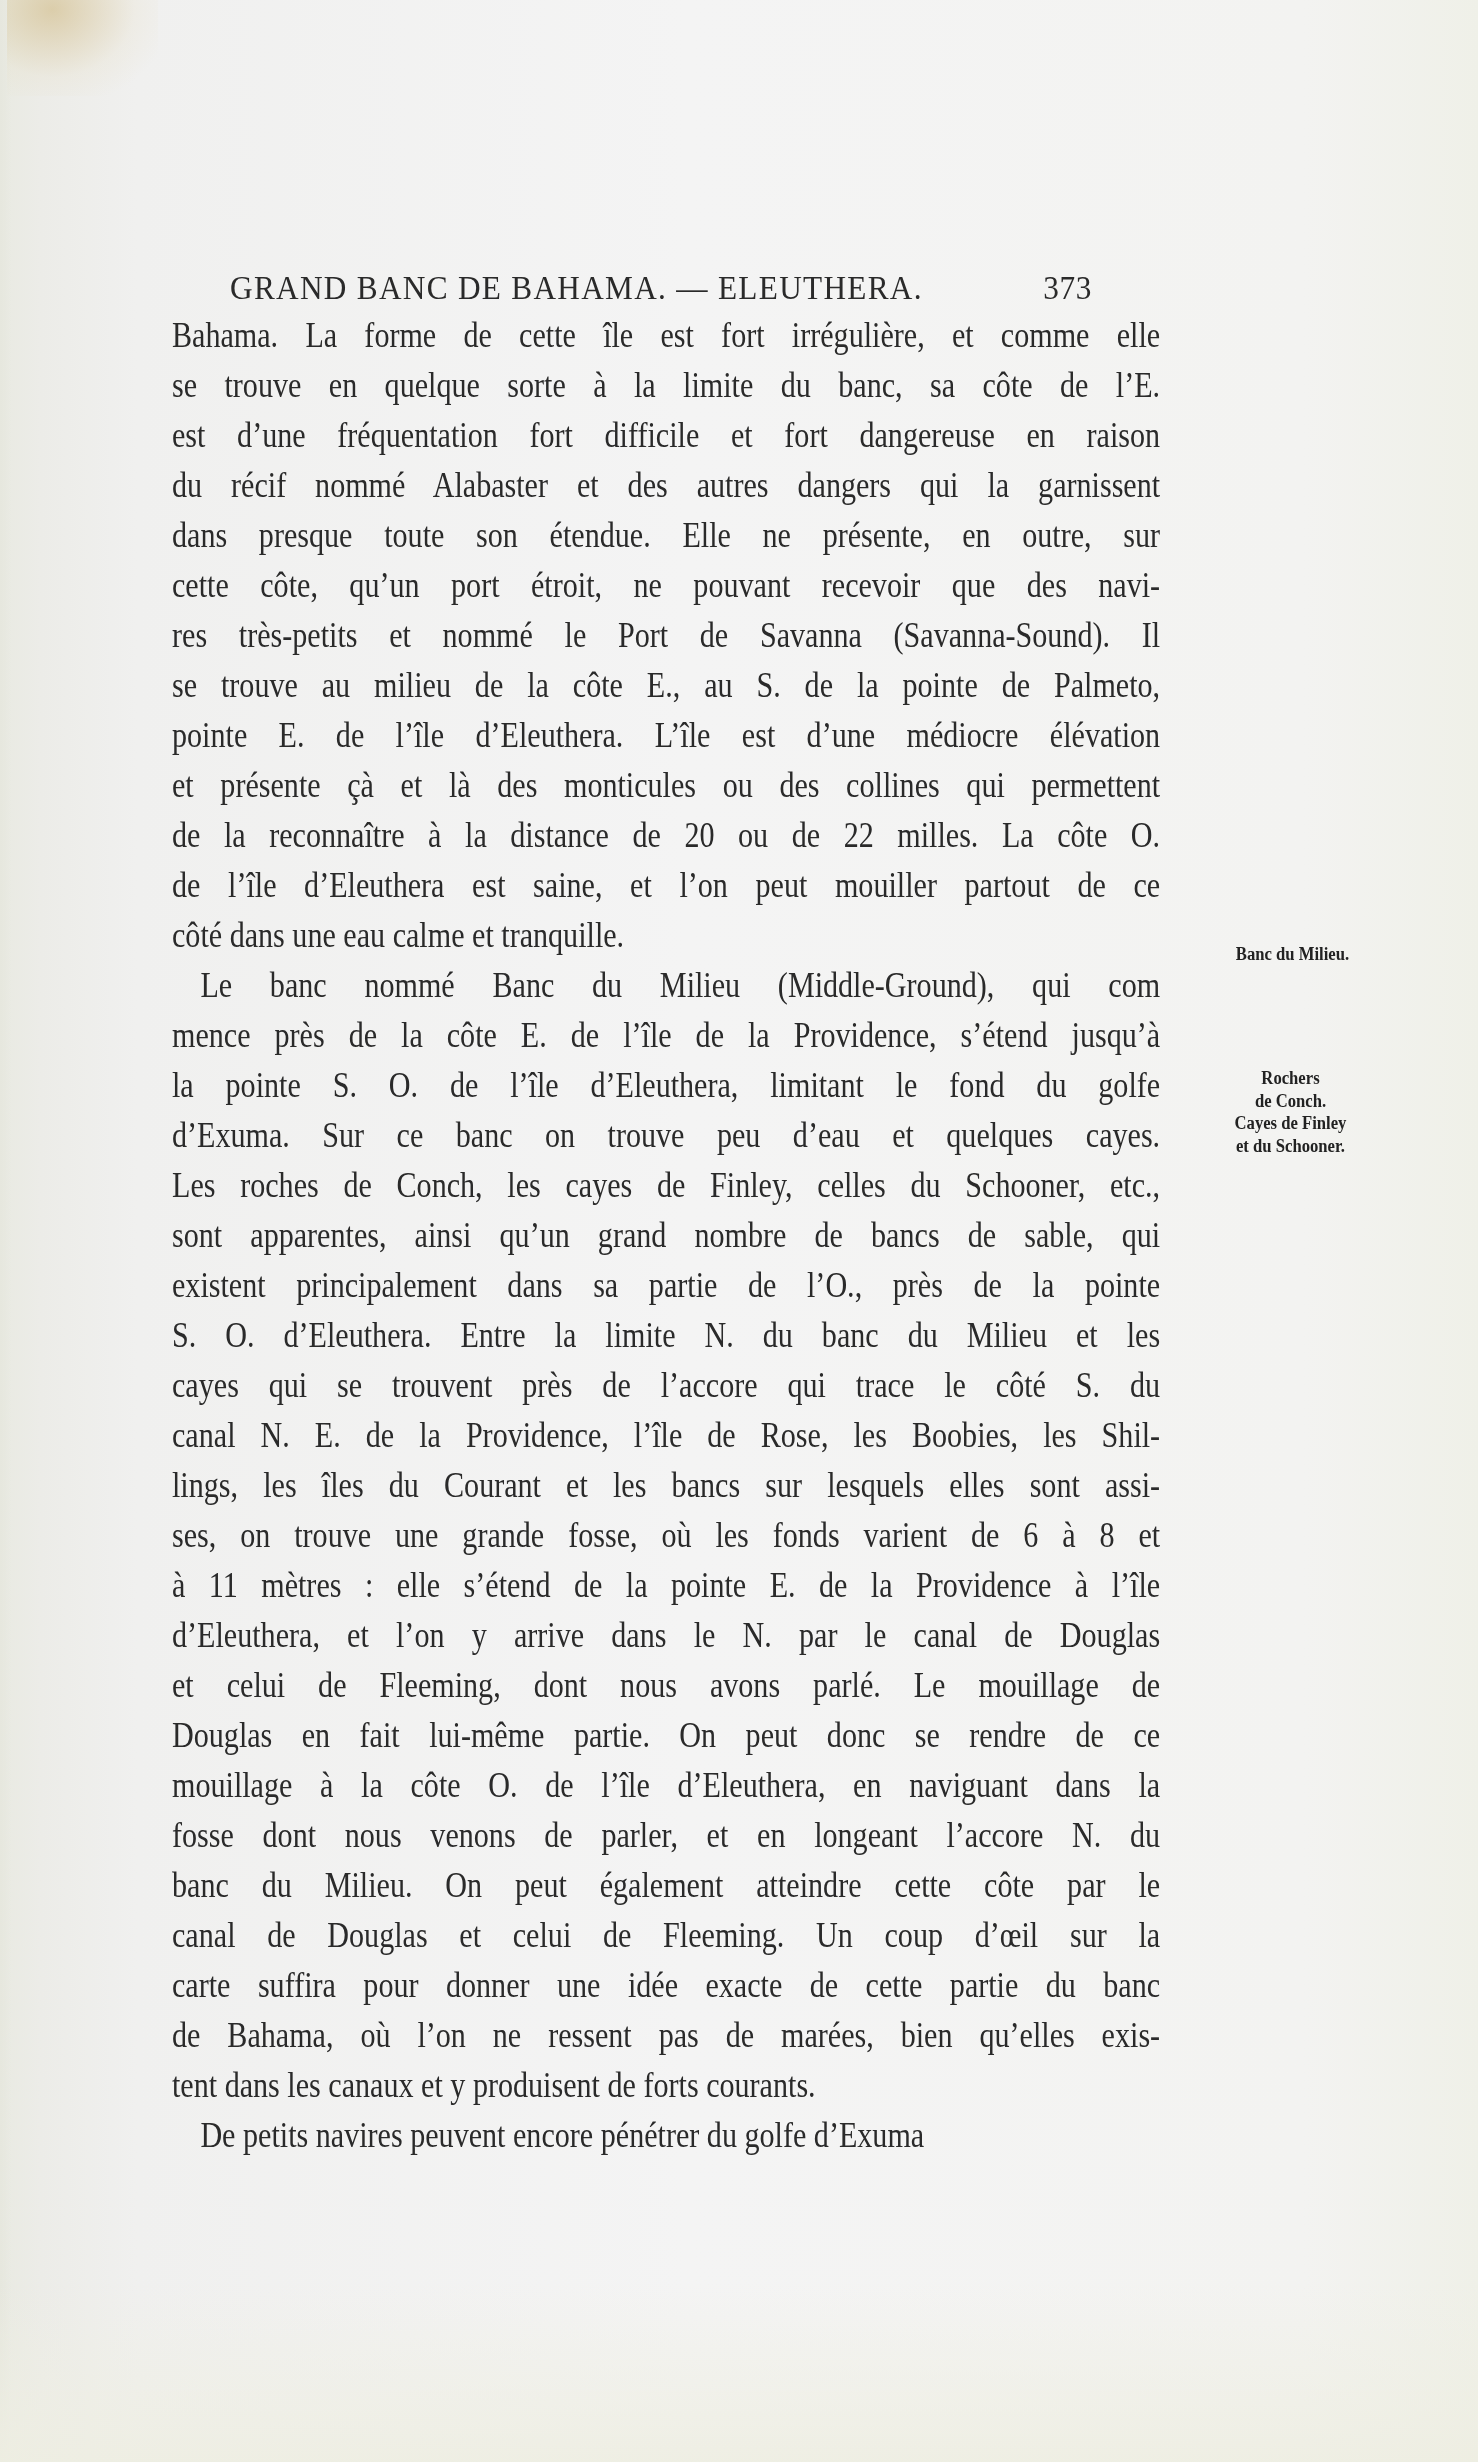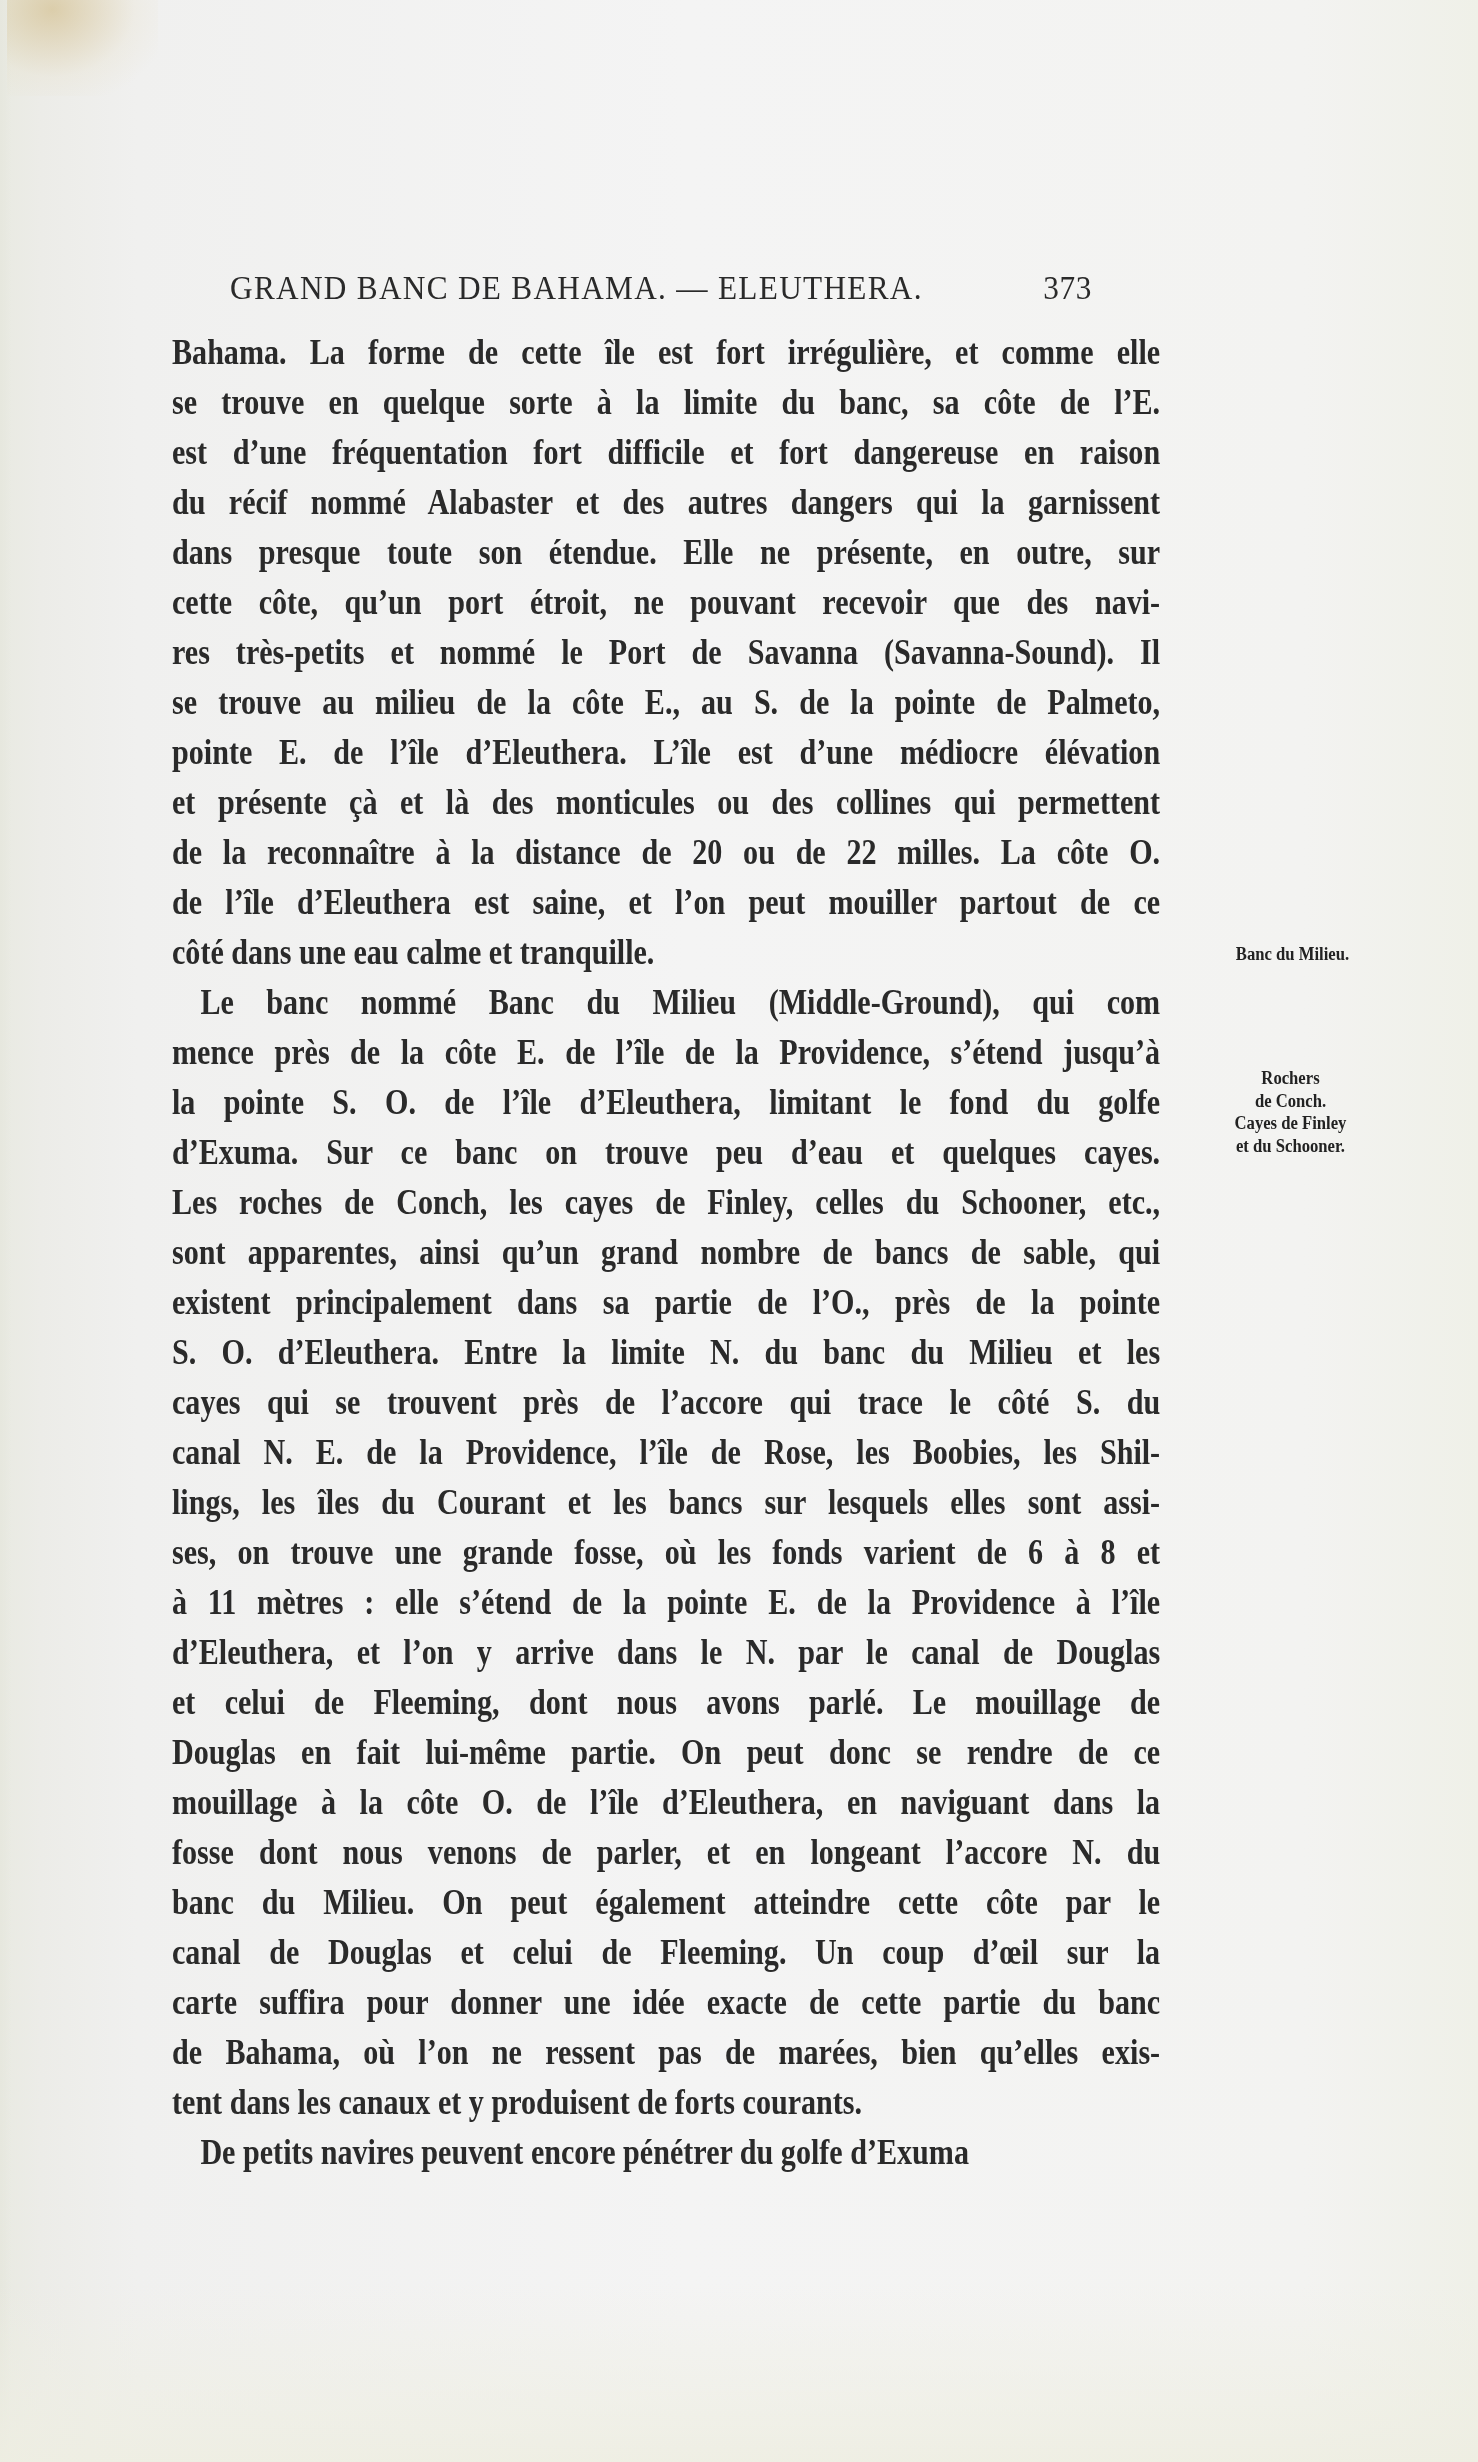--- a/index.html
+++ b/index.html
@@ -22,21 +22,21 @@
     background: linear-gradient(90deg, #e6e7de, rgba(236,236,230,0));
   }
   .running-head {
     position: absolute; left: 230px; top: 269px; width: 937px;
     font-size: 34px; letter-spacing: 0.7px; white-space: nowrap;
     display: flex; justify-content: space-between;
     transform: scaleX(0.92); transform-origin: left top;
   }
   .running-head .title { letter-spacing: 1.4px; }
   .body-text {
-    position: absolute; left: 172px; top: 328px; width: 988px; font-weight: bold;
+    position: absolute; left: 172px; top: 311px; width: 988px;
   }
   .line {
     height: 50px; line-height: 50px; font-size: 35px;
     white-space: nowrap; overflow: visible;
     text-align: justify; text-align-last: justify;
     transform: scaleX(0.86); transform-origin: left center; width: 1149px;
   }
   .line.last { text-align-last: left; }
   .line.indent { padding-left: 33px; box-sizing: border-box; }
   .margin-note {

